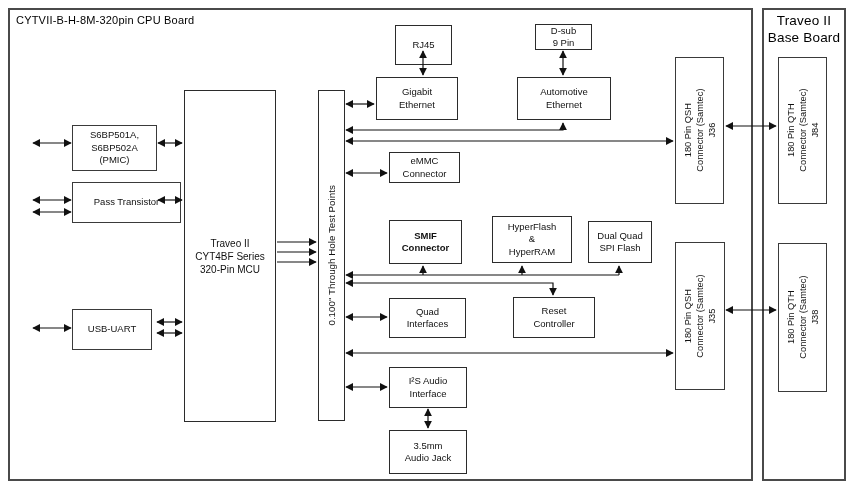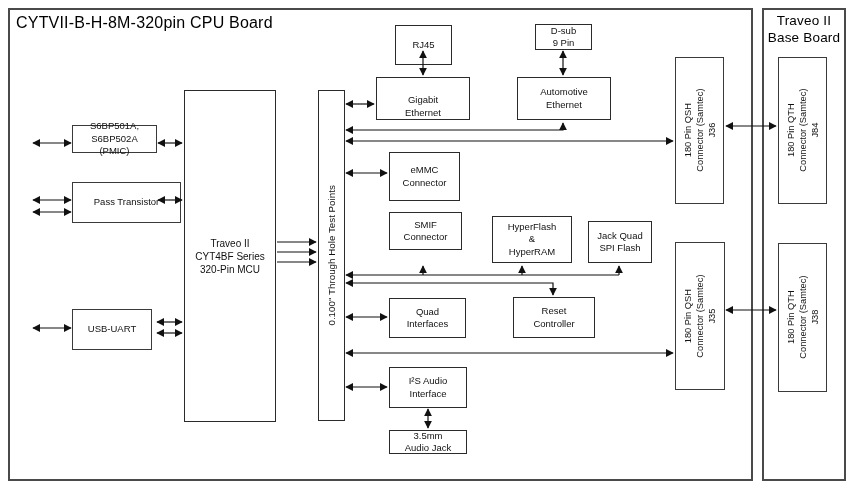--- a/index.html
+++ b/index.html
@@ -2,21 +2,21 @@
 <html><head>
 <meta charset="utf-8">
 <style>
   html,body{margin:0;padding:0;background:#fff;}
   #stage{
     position:relative;width:854px;height:490px;background:#ffffff;
     font-family:"Liberation Sans","DejaVu Sans",sans-serif;color:#111;
     overflow:hidden;
   }
   .frame{position:absolute;border:2px solid #4a4a4a;background:#fff;box-sizing:border-box;}
-  .board-title{position:absolute;font-size:16px;color:#000;letter-spacing:.2px;}
+  .board-title{position:absolute;font-size:11px;color:#000;letter-spacing:.2px;}
   .board-title.center{text-align:center;white-space:pre-line;line-height:1.25;font-size:13.5px;}
   .box{
     position:absolute;border:1px solid #2b2b2b;background:#fff;box-sizing:border-box;
     display:flex;align-items:center;justify-content:center;text-align:center;
     font-size:9.5px;line-height:1.3;
   }
   .box span{white-space:pre-line;}
   .conn{border-width:1px;border-color:#3a3a3a;}
   .vtext{transform:rotate(-90deg);white-space:pre-line;text-align:center;flex:none;}
   svg.wires{position:absolute;left:0;top:0;pointer-events:none;}
@@ -26,21 +26,21 @@
 
 <div id="stage">
 
   <div class="frame" style="left:8px;top:8px;width:745px;height:473px;"></div>
   <div class="frame" style="left:762px;top:8px;width:84px;height:473px;"></div>
 
   <div class="board-title" style="left:16px;top:14px;">CYTVII-B-H-8M-320pin CPU Board</div>
   <div class="board-title center" style="left:762px;top:13px;width:84px;">Traveo II
 Base Board</div>
 
-  <div class="box conn" style="left:72px;top:125px;width:85px;height:28px;">
+  <div class="box conn" style="left:72px;top:125px;width:85px;height:46px;">
     <span>S6BP501A,
 S6BP502A
 (PMIC)</span>
   </div>
   <div class="box conn" style="left:72px;top:182px;width:109px;height:41px;">
     <span>Pass Transistor</span>
   </div>
   <div class="box conn" style="left:72px;top:309px;width:80px;height:41px;">
     <span>USB-UART</span>
   </div>
@@ -55,58 +55,58 @@
   </div>
 
   <div class="box" style="left:395px;top:25px;width:57px;height:40px;">
     <span>RJ45</span>
   </div>
   <div class="box" style="left:535px;top:24px;width:57px;height:26px;">
     <span>D-sub
 9 Pin</span>
   </div>
 
-  <div class="box" style="left:376px;top:77px;width:94px;height:43px;align-items:flex-end;">
+  <div class="box" style="left:376px;top:77px;width:82px;height:43px;">
     <span>Gigabit
 Ethernet</span>
   </div>
   <div class="box" style="left:517px;top:77px;width:94px;height:43px;">
     <span>Automotive
 Ethernet</span>
   </div>
-  <div class="box" style="left:389px;top:152px;width:71px;height:49px;">
+  <div class="box" style="left:389px;top:152px;width:71px;height:31px;">
     <span>eMMC
 Connector</span>
   </div>
-  <div class="box" style="left:389px;top:212px;width:73px;height:38px;">
+  <div class="box" style="left:389px;top:220px;width:73px;height:44px;font-weight:bold;">
     <span>SMIF
 Connector</span>
   </div>
   <div class="box" style="left:492px;top:216px;width:80px;height:47px;">
     <span>HyperFlash
 &amp;
 HyperRAM</span>
   </div>
   <div class="box" style="left:588px;top:221px;width:64px;height:42px;">
-    <span>Jack Quad
+    <span>Dual Quad
 SPI Flash</span>
   </div>
   <div class="box" style="left:389px;top:298px;width:77px;height:40px;">
     <span>Quad
 Interfaces</span>
   </div>
   <div class="box" style="left:389px;top:367px;width:78px;height:41px;">
     <span>I²S Audio
 Interface</span>
   </div>
   <div class="box" style="left:513px;top:297px;width:82px;height:41px;">
     <span>Reset
 Controller</span>
   </div>
-  <div class="box" style="left:389px;top:430px;width:78px;height:24px;">
+  <div class="box" style="left:389px;top:430px;width:78px;height:44px;">
     <span>3.5mm
 Audio Jack</span>
   </div>
 
   <div class="box conn" style="left:675px;top:57px;width:49px;height:147px;font-size:9.3px;">
     <span class="vtext" style="width:142px;">180 Pin QSH
 Connector (Samtec)
 J36</span>
   </div>
   <div class="box conn" style="left:675px;top:242px;width:50px;height:148px;font-size:9.3px;">

